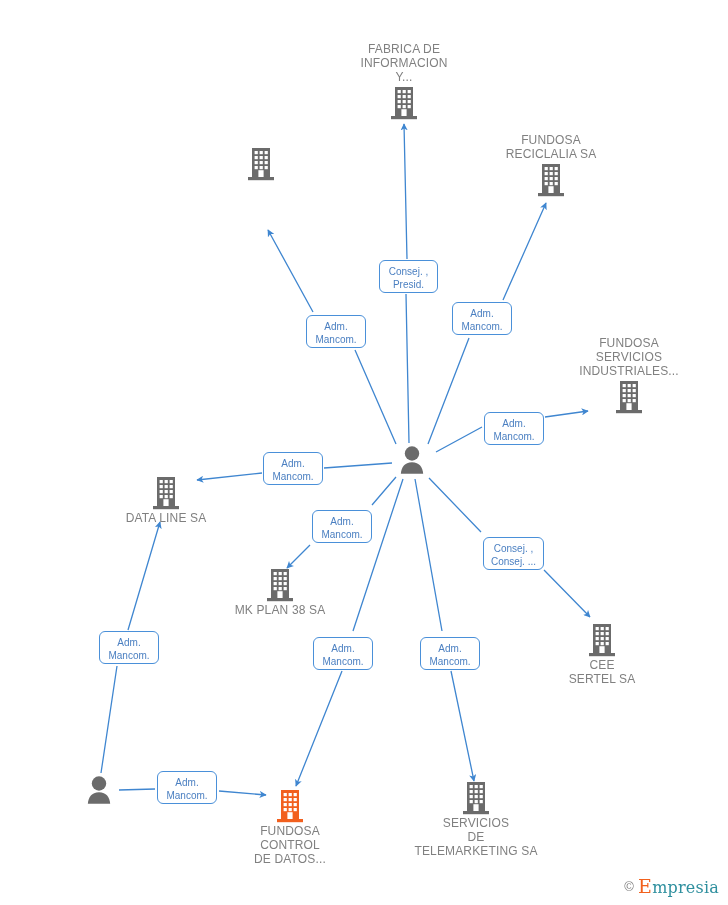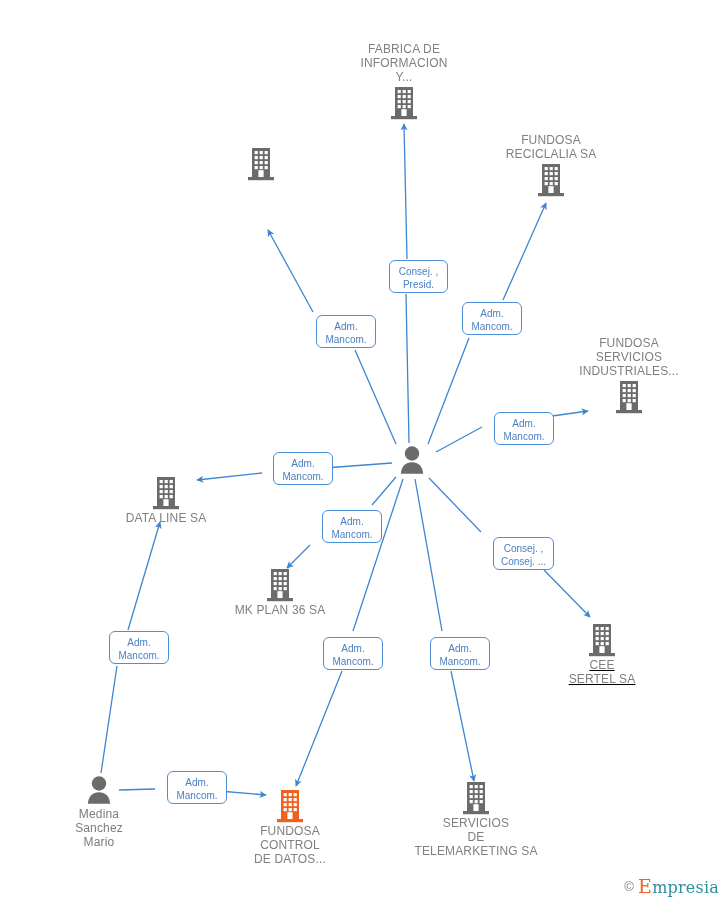--- a/index.html
+++ b/index.html
@@ -56,21 +56,20 @@
     border: 1px solid #4a90d9;
     border-radius: 6px;
     background: #ffffff;
     color: #4a7fc1;
     font-size: 10px;
     line-height: 13px;
     text-align: center;
     padding: 4px 3px 3px;
     white-space: pre-line;
     box-shadow: 0 0 0 0 transparent;
-    margin-left: 10px;
   }
   .watermark {
     position: absolute;
     right: 9px;
     bottom: 8px;
     font-size: 15px;
     line-height: 18px;
     white-space: nowrap;
   }
   .watermark .copy {
@@ -275,23 +274,23 @@
               <rect x="18.6" y="9" width="3.2" height="3.2" fill="#ffffff"></rect>
               <rect x="8.6" y="14" width="3.2" height="3.2" fill="#ffffff"></rect>
               <rect x="13.6" y="14" width="3.2" height="3.2" fill="#ffffff"></rect>
               <rect x="18.6" y="14" width="3.2" height="3.2" fill="#ffffff"></rect>
               <rect x="8.6" y="19" width="3.2" height="3.2" fill="#ffffff"></rect>
               <rect x="13.6" y="19" width="3.2" height="3.2" fill="#ffffff"></rect>
               <rect x="18.6" y="19" width="3.2" height="3.2" fill="#ffffff"></rect>
               <rect x="12.4" y="23.2" width="5.2" height="6.8" fill="#ffffff"></rect>
             </g>
           </svg></span>
-        <span class="caption">MK PLAN 36 SA</span>
-      </div>
-      <div class="node company" style="left: 602px; top: 623px; text-decoration: underline;">
+        <span class="caption">MK PLAN 38 SA</span>
+      </div>
+      <div class="node company" style="left: 602px; top: 623px;">
         <span class="glyph"><svg width="30" height="34" viewBox="0 0 30 34">
             <g fill="#6b6b6b">
               <path d="M6 1 h18 v29 h-18 z"></path>
               <rect x="2" y="30" width="26" height="3.2"></rect>
               <rect x="8.6" y="4" width="3.2" height="3.2" fill="#ffffff"></rect>
               <rect x="13.6" y="4" width="3.2" height="3.2" fill="#ffffff"></rect>
               <rect x="18.6" y="4" width="3.2" height="3.2" fill="#ffffff"></rect>
               <rect x="8.6" y="9" width="3.2" height="3.2" fill="#ffffff"></rect>
               <rect x="13.6" y="9" width="3.2" height="3.2" fill="#ffffff"></rect>
               <rect x="18.6" y="9" width="3.2" height="3.2" fill="#ffffff"></rect>
@@ -307,23 +306,20 @@
         <span class="caption">CEE
 SERTEL SA</span>
       </div>
       <div class="node person" style="left: 99px; top: 774px;">
         <span class="glyph"><svg width="30" height="32" viewBox="0 0 30 32">
             <g fill="#6b6b6b">
               <circle cx="15" cy="9.5" r="7.2"></circle>
               <path d="M15 18.2 c-7.4 0 -10.6 5.0 -11.2 11.6 h22.4 c-0.6 -6.6 -3.8 -11.6 -11.2 -11.6 z"></path>
             </g>
           </svg></span>
-        <span class="caption">Medina
-Sanchez
-Mario</span>
       </div>
       <div class="node company" style="left: 290px; top: 789px;">
         <span class="glyph"><svg width="30" height="34" viewBox="0 0 30 34">
             <g fill="#f2601e">
               <path d="M6 1 h18 v29 h-18 z"></path>
               <rect x="2" y="30" width="26" height="3.2"></rect>
               <rect x="8.6" y="4" width="3.2" height="3.2" fill="#ffffff"></rect>
               <rect x="13.6" y="4" width="3.2" height="3.2" fill="#ffffff"></rect>
               <rect x="18.6" y="4" width="3.2" height="3.2" fill="#ffffff"></rect>
               <rect x="8.6" y="9" width="3.2" height="3.2" fill="#ffffff"></rect>

